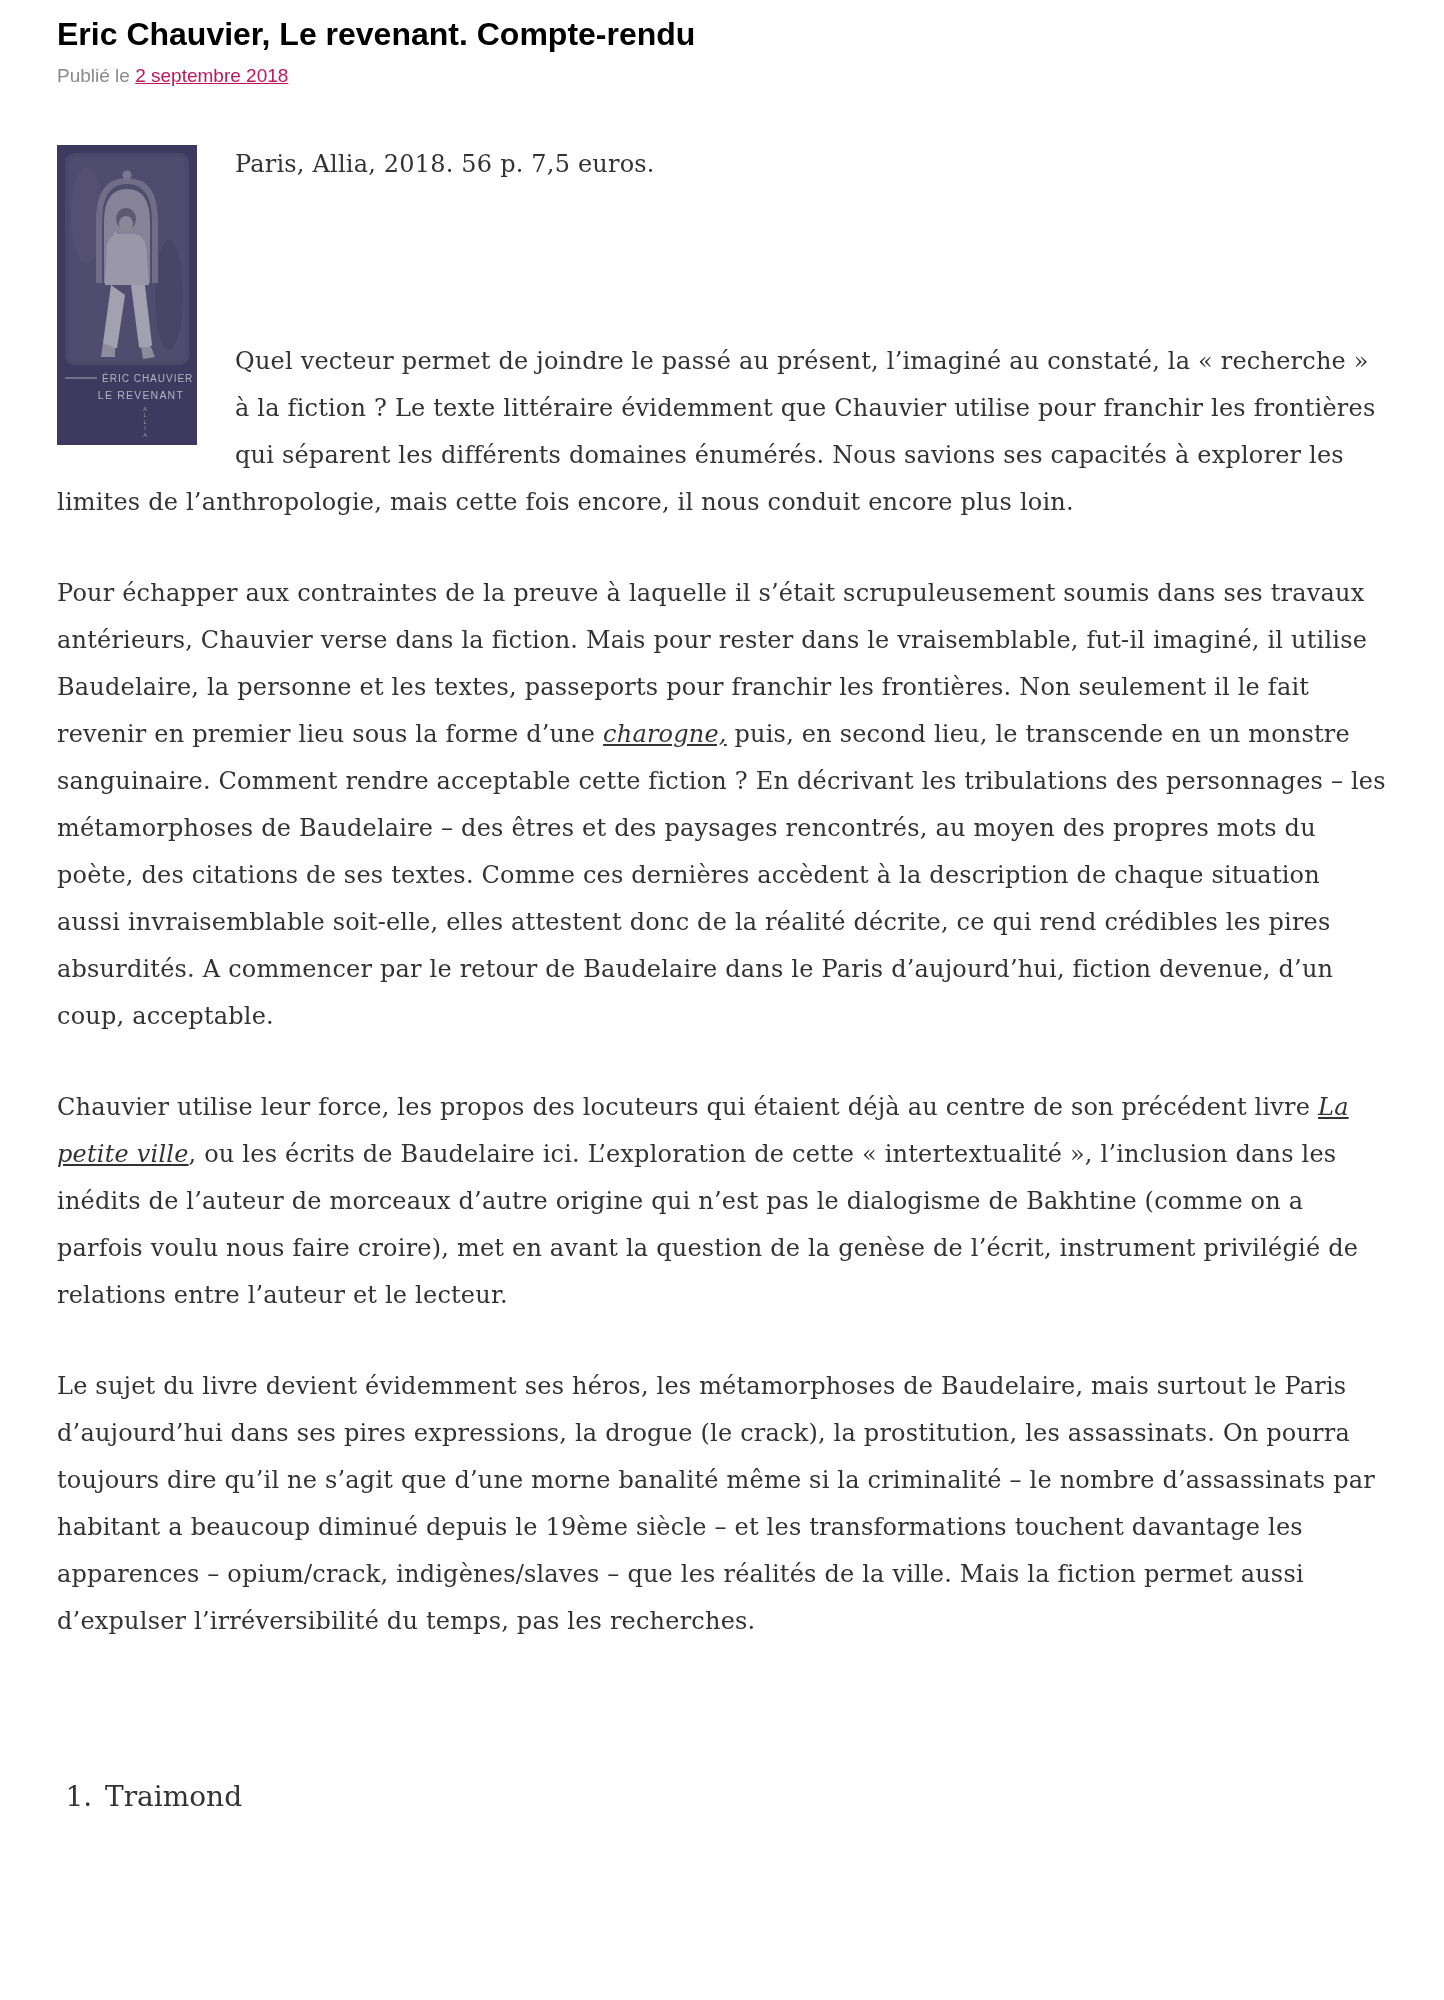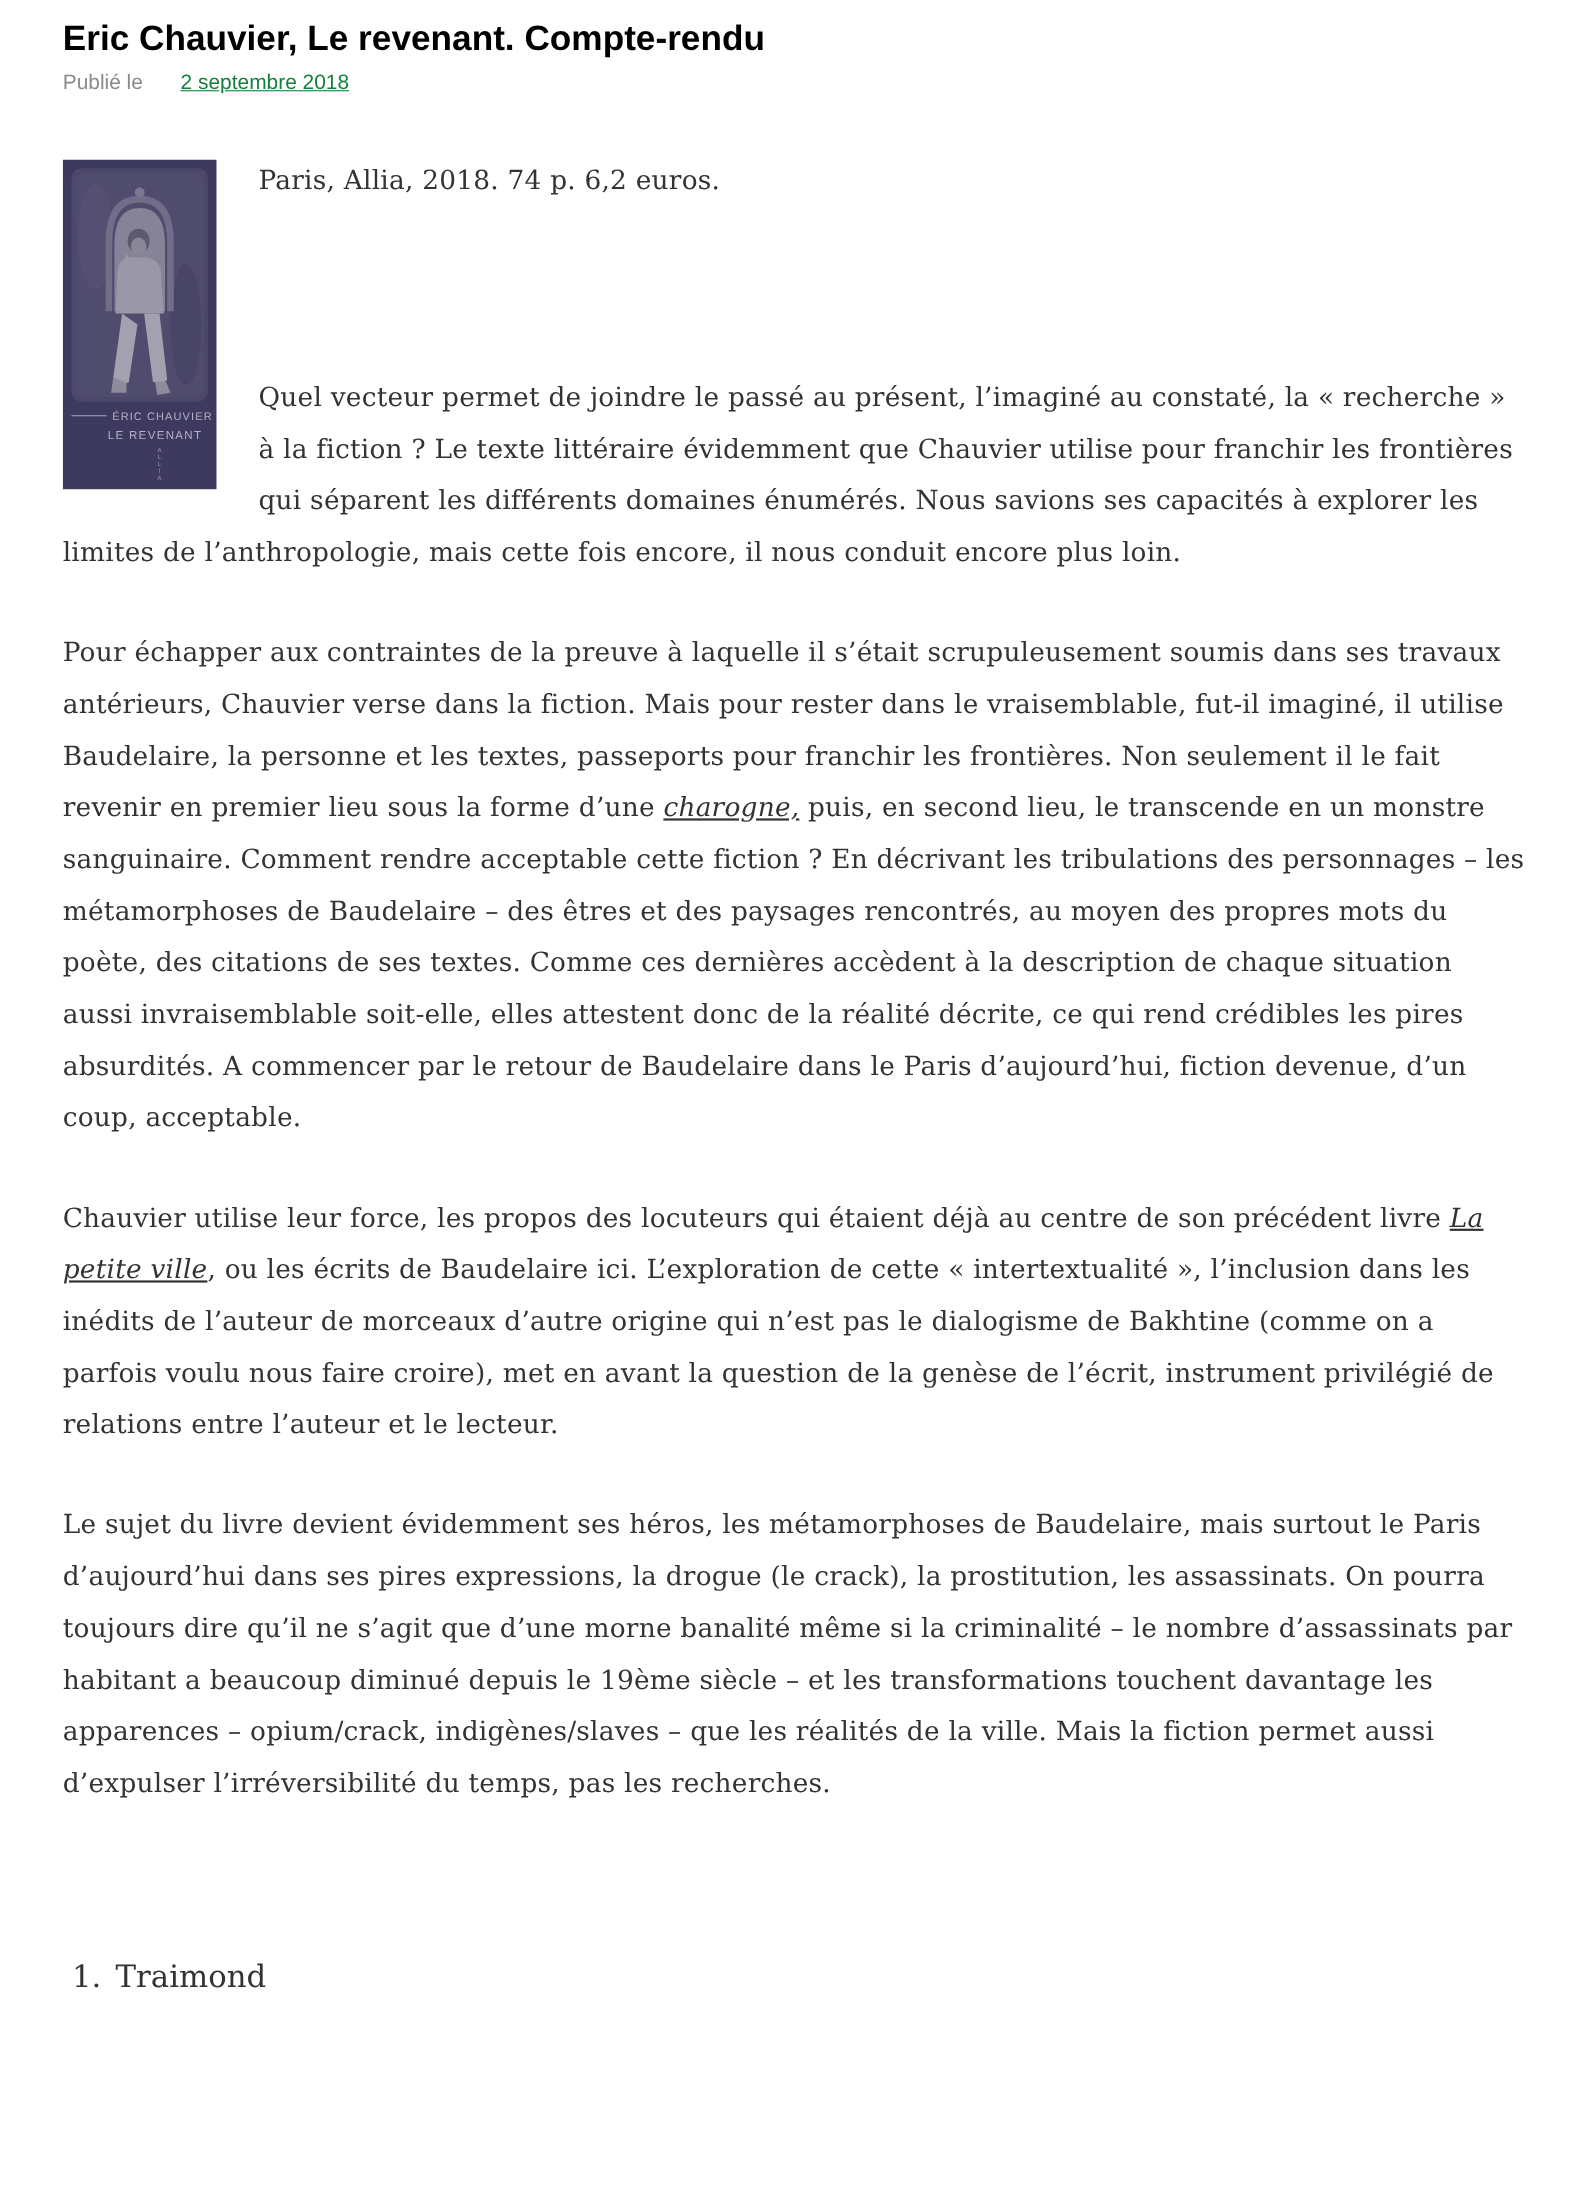--- a/index.html
+++ b/index.html
@@ -25,24 +25,23 @@
     color: #000000;
     letter-spacing: 0;
   }
   .post-meta {
     margin-top: 9px;
     font-size: 19px;
     line-height: 26px;
     color: #8a8a8a;
   }
   .post-meta a {
-    color: #15803d;
+    color: #be185d;
     text-decoration: underline;
     cursor: pointer;
-    margin-left: 29px;
   }
   .entry-content {
     margin-top: 52px;
     font-family: "DejaVu Serif", serif;
     font-size: 24px;
     line-height: 47px;
     letter-spacing: 0.2px;
     color: #333333;
   }
   .entry-content::after { content: ""; display: block; clear: both; }
@@ -110,21 +109,21 @@
           <path d="M84 202 L86 214 L98 212 L94 202 Z" fill="#8e8b9d"></path>
         </g>
 
         <line x1="8" y1="233" x2="40" y2="233" stroke="#a9a7bb" stroke-width="1"></line>
         <text x="45" y="237" font-family="Liberation Sans, sans-serif" font-size="10" letter-spacing="1" fill="#b4b2c4">ÉRIC CHAUVIER</text>
         <text x="127" y="254" text-anchor="end" font-family="Liberation Sans, sans-serif" font-size="10.5" letter-spacing="1.2" fill="#b4b2c4">LE REVENANT</text>
         <text x="88" y="266" text-anchor="middle" font-family="Liberation Sans, sans-serif" font-size="5.5" letter-spacing="0" fill="#9b98ad"><tspan x="88" dy="0">A</tspan><tspan x="88" dy="6.4">L</tspan><tspan x="88" dy="6.4">L</tspan><tspan x="88" dy="6.4">I</tspan><tspan x="88" dy="6.4">A</tspan></text>
       </svg>
     </figure>
 
-  <p class="lead"><span>Paris, Allia, 2018. 74 p. 6,2 euros.</span></p>
+  <p class="lead"><span>Paris, Allia, 2018. 56 p. 7,5 euros.</span></p>
       <p><span>Quel vecteur permet de joindre le passé au présent, l’imaginé au constaté, la « recherche » à la fiction ? Le texte littéraire évidemment que Chauvier utilise pour franchir les frontières qui séparent les différents domaines énumérés. Nous savions ses capacités à explorer les limites de l’anthropologie, mais cette fois encore, il nous conduit encore plus loin.</span></p>
       <p><span>Pour échapper aux contraintes de la preuve à laquelle il s’était scrupuleusement soumis dans ses travaux antérieurs, Chauvier verse dans la fiction. Mais pour rester dans le vraisemblable, fut-il imaginé, il utilise Baudelaire, la personne et les textes, passeports pour franchir les frontières. Non seulement il le fait revenir en premier lieu sous la forme d’une </span><em>charogne,</em><span> puis, en second lieu, le transcende en un monstre sanguinaire. Comment rendre acceptable cette fiction ? En décrivant les tribulations des personnages – les métamorphoses de Baudelaire – des êtres et des paysages rencontrés, au moyen des propres mots du poète, des citations de ses textes. Comme ces dernières accèdent à la description de chaque situation aussi invraisemblable soit-elle, elles attestent donc de la réalité décrite, ce qui rend crédibles les pires absurdités. A commencer par le retour de Baudelaire dans le Paris d’aujourd’hui, fiction devenue, d’un coup, acceptable.</span></p>
       <p><span>Chauvier utilise leur force, les propos des locuteurs qui étaient déjà au centre de son précédent livre </span><em>La petite ville</em><span>, ou les écrits de Baudelaire ici. L’exploration de cette « intertextualité », l’inclusion dans les inédits de l’auteur de morceaux d’autre origine qui n’est pas le dialogisme de Bakhtine (comme on a parfois voulu nous faire croire), met en avant la question de la genèse de l’écrit, instrument privilégié de relations entre l’auteur et le lecteur.</span></p>
       <p><span>Le sujet du livre devient évidemment ses héros, les métamorphoses de Baudelaire, mais surtout le Paris d’aujourd’hui dans ses pires expressions, la drogue (le crack), la prostitution, les assassinats. On pourra toujours dire qu’il ne s’agit que d’une morne banalité même si la criminalité – le nombre d’assassinats par habitant a beaucoup diminué depuis le 19ème siècle – et les transformations touchent davantage les apparences – opium/crack, indigènes/slaves – que les réalités de la ville. Mais la fiction permet aussi d’expulser l’irréversibilité du temps, pas les recherches.</span></p>
     </div>
 
   <ol class="footnotes">
 
   <li>Traimond</li>
     </ol>

